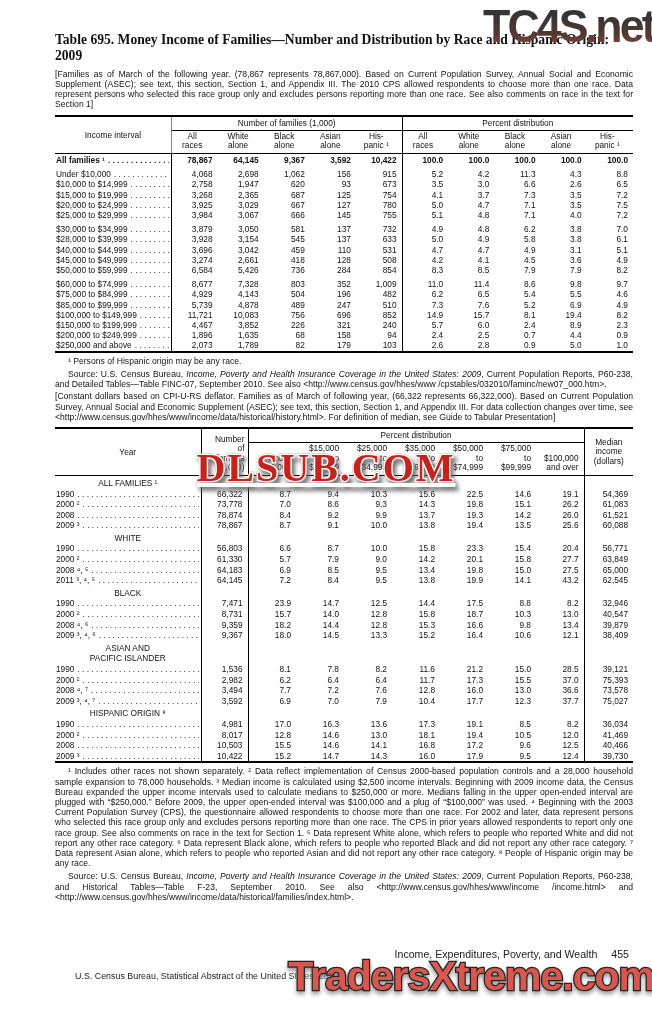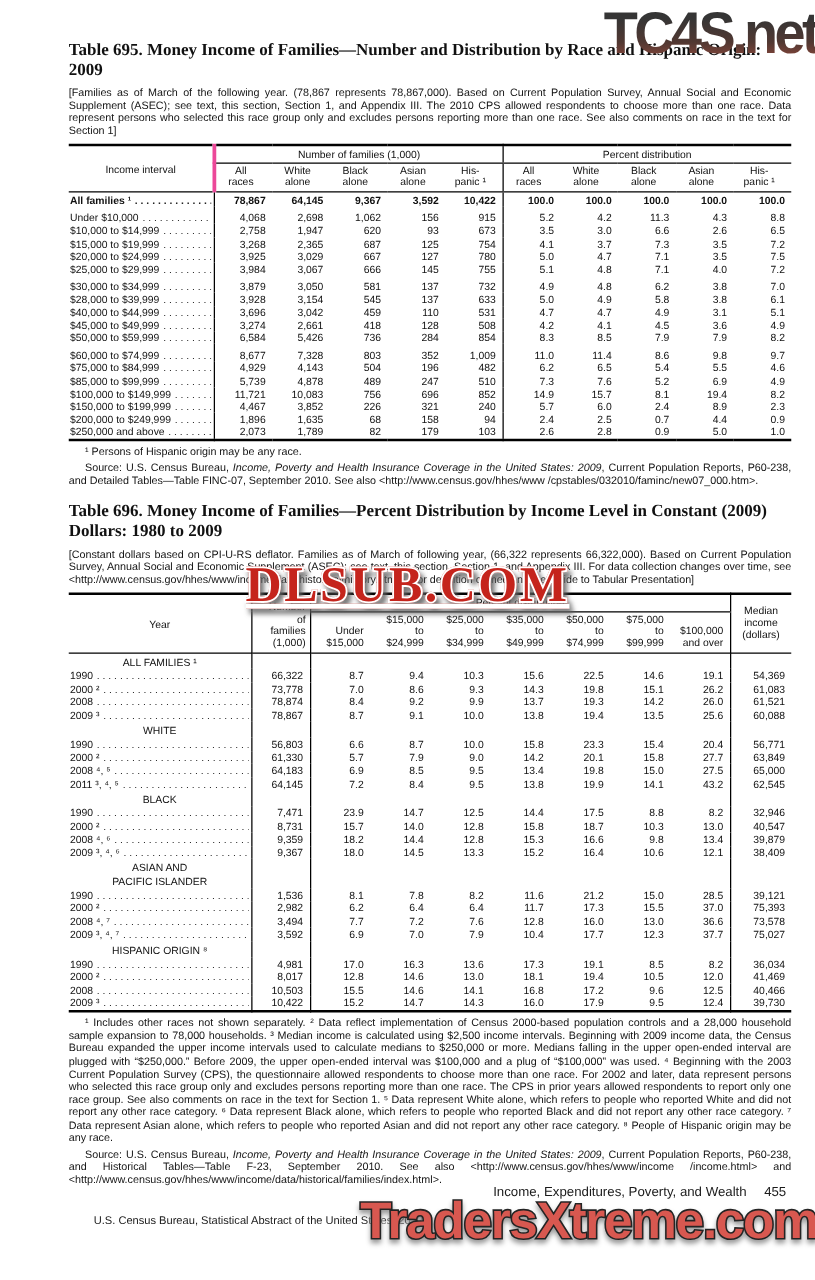--- a/index.html
+++ b/index.html
@@ -21,21 +21,21 @@
   .stub{border-right:1px solid #000;}
   .stubflex{display:flex;align-items:baseline;overflow:hidden;padding-left:1px;}
   .lbl{white-space:nowrap;}
   .dots{flex:1;overflow:hidden;white-space:nowrap;margin:0 2px 0 3px;color:#222;}
   .dots::after{content:". . . . . . . . . . . . . . . . . . . . . . . . . . . . . . . . . . . . . . . .";}
   tr.gap td{padding-top:4px;}
 
   
   .t695{border-top:2px solid #000;border-bottom:2px solid #000;}
   .t695 thead th{border-bottom:1px solid #000;}
-  .t695 .stubhead{text-align:center;vertical-align:middle;border-right:3px solid #ec4899;}
+  .t695 .stubhead{text-align:center;vertical-align:middle;border-right:1px solid #ec4899;}
   .t695 .grp{text-align:center;padding:1px 0 2px 0;}
   .t695 .chead{vertical-align:bottom;white-space:pre-line;
                line-height:9.6px;padding:1px 5px 2px 0;}
   .t695 .sep{border-left:1px solid #000;}
   .t695 tr.total td{font-weight:bold;padding-top:1px;}
   .c-stub{width:116px;}.c-num{width:46px;}
 
   
   .t696{border-top:2px solid #000;border-bottom:2px solid #000;}
   .t696 td{line-height:10.6px;}
@@ -461,21 +461,20 @@
             <td class="num">1.0</td>
           </tr>
         </tbody>
     </table>
 
     <div class="fnblock">
       <p class="fn">¹ Persons of Hispanic origin may be any race.</p>
       <p class="fn"><span>Source: U.S. Census Bureau, </span><i>Income, Poverty and Health Insurance Coverage in the United States: 2009</i><span>, Current Population Reports, P60-238, and Detailed Tables—Table FINC-07, September 2010. See also &lt;http://www.census.gov/hhes/www /cpstables/032010/faminc/new07_000.htm&gt;.</span></p>
     </div>
 
-    <h1 class="tbl-title t696-title">Table 696. Money Income of Families—Percent Distribution by Income Level in Constant (2009) Dollars: 1980 to 2009</h1>
     <p class="note">[Constant dollars based on CPI-U-RS deflator. Families as of March of following year, (66,322 represents 66,322,000). Based on Current Population Survey, Annual Social and Economic Supplement (ASEC); see text, this section, Section 1, and Appendix III. For data collection changes over time, see &lt;http://www.census.gov/hhes/www/income/data/historical/history.html&gt;. For definition of median, see Guide to Tabular Presentation]</p>
 
     <table class="t696">
       <colgroup>
         <col class="c-year">
           <col class="c-n">
         <col class="c-p">
           <col class="c-p">
           <col class="c-p">
           <col class="c-p">

